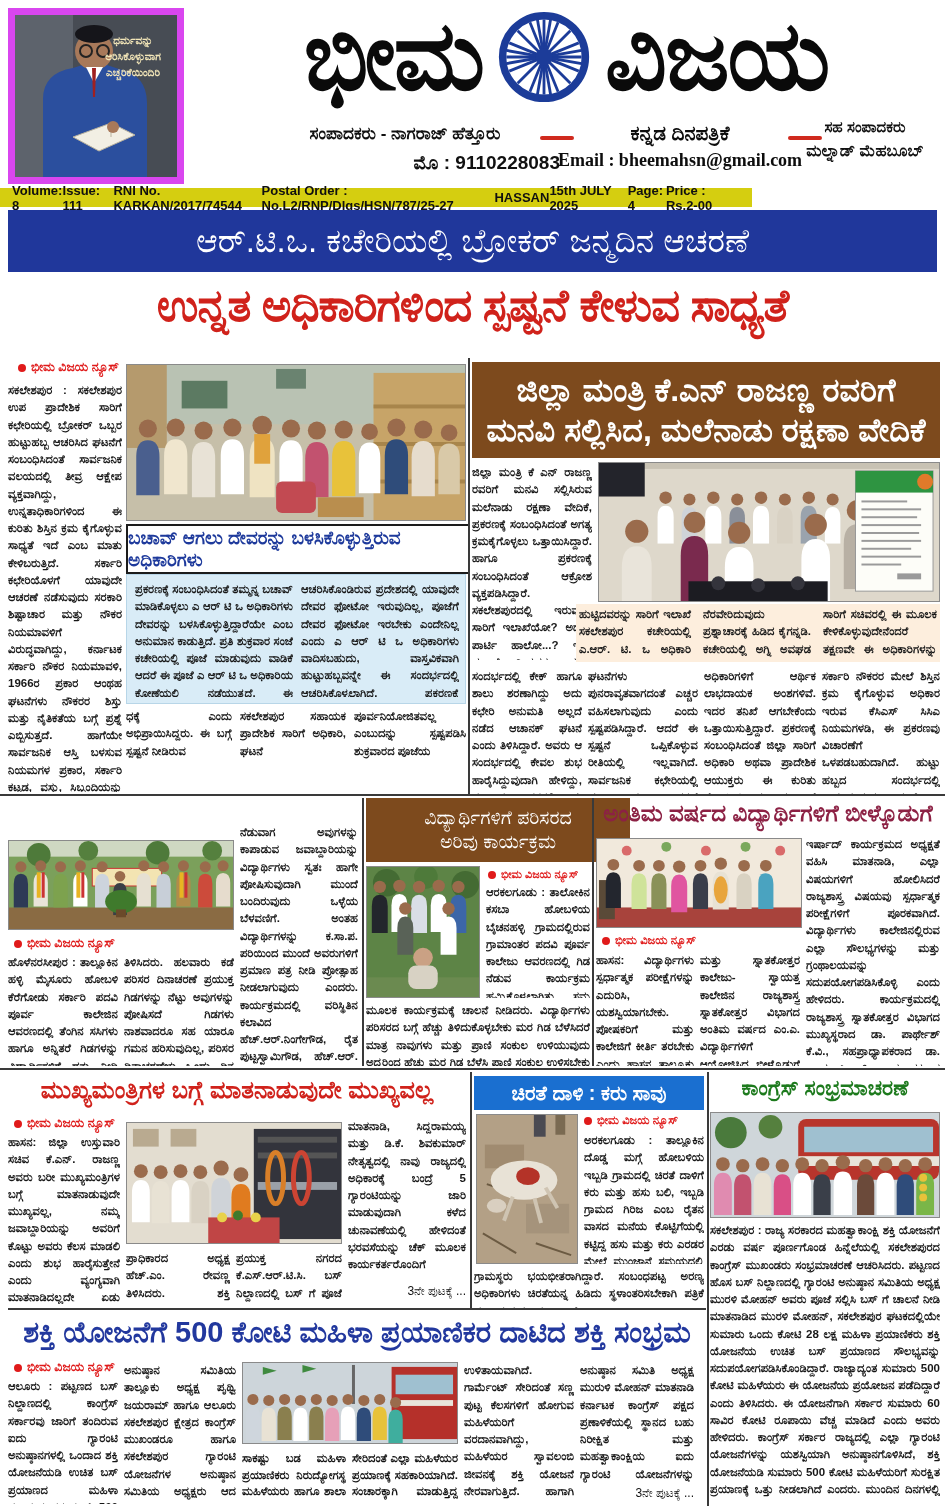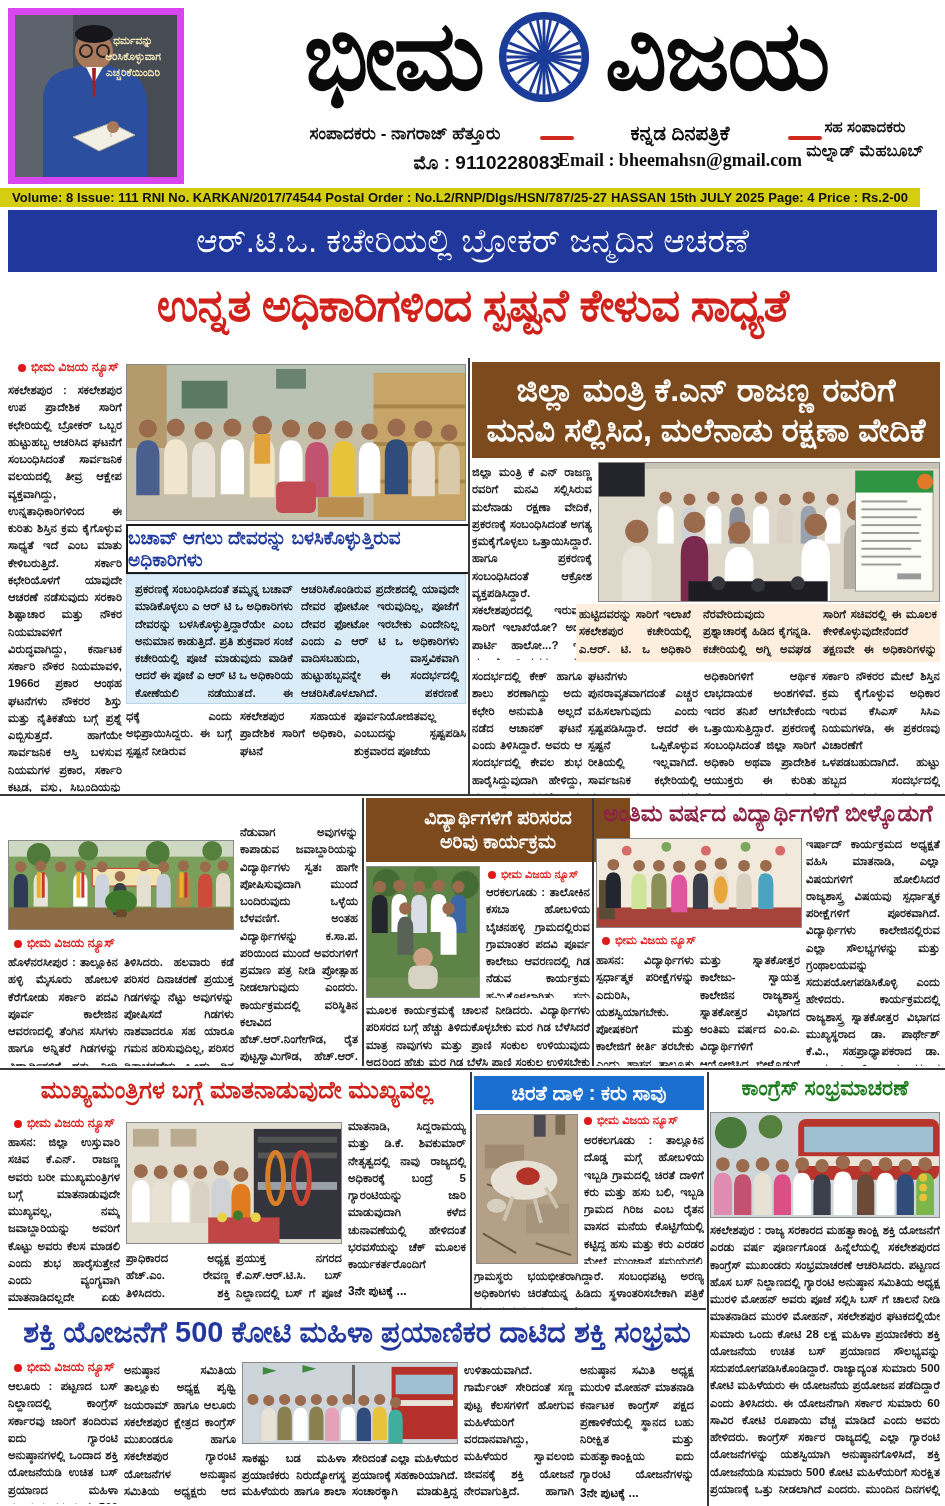--- a/index.html
+++ b/index.html
@@ -7,21 +7,21 @@
   font-family:"Liberation Sans","DejaVu Sans",sans-serif;margin:0 auto}
 .abs{position:absolute}
 .bt{font-size:11.5px;line-height:1.5;text-align:justify;font-weight:600;color:#171717;overflow:hidden}
 .cap{font-size:11.5px;line-height:1.45;text-align:justify;font-weight:700;color:#111;overflow:hidden}
 .byline{display:flex;align-items:center;gap:5px;color:#e01a1a;font-weight:800;font-size:12.5px;white-space:nowrap}
 .dot{width:8px;height:8px;border-radius:50%;background:#e01a1a;flex:0 0 auto}
 .ph{display:block;width:100%;height:100%;border:1px solid #8a8a8a;box-sizing:border-box}
 .hl{font-weight:800;text-align:center;overflow:hidden}
 .vrule{background:#3a3a3a;width:2px}
 .hrule{background:#3a3a3a;height:2px}
-.contmark{font-weight:700;font-size:12px;color:#111;text-align:left}
+.contmark{font-weight:400;font-size:12px;color:#111;text-align:right}
 .mast-title{display:flex;align-items:flex-start;justify-content:center;gap:14px;
   font-weight:800;color:#0a0a0a;line-height:.95;font-size:96px;letter-spacing:-2px}
 .infobar{display:flex;align-items:center;justify-content:space-between;background:#d5ce10;
   font-size:13px;font-weight:700;color:#101010;padding:0 12px;box-sizing:border-box;height:19px}
 .kicker{background:#20379b;color:#fff;display:flex;align-items:center;justify-content:center;
   font-size:33px;font-weight:400}
 .mainhead{color:#d0221b;font-size:45px;font-weight:800;text-align:center;line-height:1.05;letter-spacing:-1px}
 .capbox{border:2px solid #1c1c1c;background:#fff;color:#1e3a9c;font-size:18.5px;font-weight:800;
   display:flex;align-items:center;justify-content:center}
 .bluebox{background:#d9ecf7;border:1px solid #b8d6e8;box-sizing:border-box;padding:6px 8px}
@@ -89,21 +89,21 @@
   <div class="abs" style="left:250px;top:152px;width:310px;text-align:right;font-size:19px;font-weight:800;color:#111">ಮೊ : 9110228083</div>
 
   <div class="abs" style="left:565px;top:122px;width:230px;text-align:center;font-size:20px;font-weight:800;color:#0d0d0d">ಕನ್ನಡ ದಿನಪತ್ರಿಕೆ</div>
   <div class="redflick" style="left:540px;top:136px"></div>
   <div class="redflick" style="left:788px;top:136px"></div>
   <div class="abs" style="left:520px;top:150px;width:320px;text-align:center;font-size:18px;font-weight:700;color:#0d0d0d;font-family:'Liberation Serif','DejaVu Serif',serif">Email : bheemahsn@gmail.com</div>
 
   <div class="abs" style="left:790px;top:118px;width:150px;text-align:center;font-size:15px;font-weight:800;color:#111">ಸಹ ಸಂಪಾದಕರು</div>
   <div class="abs" style="left:782px;top:142px;width:166px;text-align:center;font-size:16px;font-weight:800;color:#111">ಮಲ್ನಾಡ್ ಮೆಹಬೂಬ್</div>
 
-  <div class="abs infobar" style="left:0;top:188px;width:920px">
+  <div class="abs infobar" style="left:0;top:188px;width:752px">
     <span>Volume: 8</span>
     <span>Issue: 111</span>
     <span>RNI No. KARKAN/2017/74544</span>
     <span>Postal Order : No.L2/RNP/Dlgs/HSN/787/25-27</span>
     <span>HASSAN</span>
     <span>15th JULY 2025</span>
     <span>Page: 4</span>
     <span>Price : Rs.2-00</span>
   </div>
 
@@ -242,21 +242,21 @@
     <rect x="108" y="70" width="10" height="8" fill="#6b4a2a"></rect>
   </svg>
   <div class="abs byline" style="left:14px;top:936px">
     <span class="dot"></span>
     <span>ಭೀಮ ವಿಜಯ ನ್ಯೂಸ್</span>
   </div>
   <div class="abs bt" style="left:8px;top:954px;width:110px;height:112px">ಹೊಳೆನರಸೀಪುರ : ತಾಲ್ಲೂಕಿನ ಹಳ್ಳಿ ಮೈಸೂರು ಹೋಬಳಿ ಕೆರೆಗೋಡು ಸರ್ಕಾರಿ ಪದವಿ ಪೂರ್ವ ಕಾಲೇಜಿನ ಆವರಣದಲ್ಲಿ ತೆಂಗಿನ ಸಸಿಗಳು ಹಾಗೂ ಅನ್ನಿತರೆ ಗಿಡಗಳನ್ನು ವಿದ್ಯಾರ್ಥಿಗಳಿಗೆ ದತ್ತು ನೀಡಿ ಕಾಪಾಡುವ ಜವಾಬ್ದಾರಿ ವಹಿಸಲಾಗಿವೆ ಎಂದು ತಾ.ಕ. ಸಾ.ಪ ಅಧ್ಯಕ್ಷ ಆರ್.ಬಿ. ಪುಟ್ಟೇಗೌಡ</div>
   <div class="abs bt" style="left:124px;top:954px;width:110px;height:112px">ತಿಳಿಸಿದರು. ಹಲವಾರು ಕಡೆ ಪರಿಸರ ದಿನಾಚರಣೆ ಪ್ರಯುಕ್ತ ಗಿಡಗಳನ್ನು ನೆಟ್ಟು ಅವುಗಳನ್ನು ಪೋಷಿಸದೆ ಗಿಡಗಳು ನಾಶವಾದರೂ ಸಹ ಯಾರೂ ಗಮನ ಹರಿಸುವುದಿಲ್ಲ, ಪರಿಸರ ದಿನಾಚರಣೆಯ ಒಂದು ದಿನ ಕೆಲ ಈಶ್ವರ ನೆಟ್ಟು ಸುಮ್ಮನಾಗುತ್ತಾರೆ. ಮುಂದೆ ಕಾಲೇಜಿನ ಆವರಣಗಳಲ್ಲಿ ಯಾವುದೇ ಗಿಡಗಳನ್ನು</div>
   <div class="abs bt" style="left:240px;top:824px;width:118px;height:242px">ನೆಡುವಾಗ ಅವುಗಳನ್ನು ಕಾಪಾಡುವ ಜವಾಬ್ದಾರಿಯನ್ನು ವಿದ್ಯಾರ್ಥಿಗಳು ಸ್ವತಃ ಹಾಗೇ ಪೋಷಿಸುವುದಾಗಿ ಮುಂದೆ ಬಂದಿರುವುದು ಒಳ್ಳೆಯ ಬೆಳವಣಿಗೆ. ಅಂತಹ ವಿದ್ಯಾರ್ಥಿಗಳನ್ನು ಕ.ಸಾ.ಪ. ಪರಿಯಿಂದ ಮುಂದೆ ಅವರುಗಳಿಗೆ ಪ್ರಮಾಣ ಪತ್ರ ನೀಡಿ ಪ್ರೋತ್ಸಾಹ ನೀಡಲಾಗುವುದು ಎಂದರು. ಕಾರ್ಯಕ್ರಮದಲ್ಲಿ ವರಿಸ್ಥಿತಿನ ಕಲಾವಿದ ಹೆಚ್.ಆರ್.ನಿಂಗೇಗೌಡ, ರೈತ ಪುಟ್ಟಸ್ವಾಮಿಗೌಡ, ಹೆಚ್.ಆರ್. ಶಿವಕುಮಾರ್, ಕೆರೆಗೋಡು ಸ.ಪ.ಪೂರ್ವ ಕಾಲೇಜಿನ ಪ್ರಾಂಶುಪಾಲ ಕುಮಾರ್ ಎನ್., ಉಪನ್ಯಾಸಕಿ ಕಾಂಚನ, ಕಾಲೇಜಿನ ಸಿಬ್ಬಂದಿ ಹಾಗೂ ವಿದ್ಯಾರ್ಥಿಗಳು ಉಪಸ್ಥಿತರಿದ್ದರು.</div>
 
-  <div class="abs brownbox" style="left:366px;top:798px;width:264px;height:64px;font-size:19px;font-weight:700">
+  <div class="abs brownbox" style="left:366px;top:798px;width:264px;height:64px;font-size:19px;font-weight:400">
     <div>ವಿದ್ಯಾರ್ಥಿಗಳಿಗೆ ಪರಿಸರದ</div>
     <div>ಅರಿವು ಕಾರ್ಯಕ್ರಮ</div>
   </div>
   <div class="abs byline" style="left:488px;top:868px;font-size:11px">
     <span class="dot"></span>
     <span>ಭೀಮ ವಿಜಯ ನ್ಯೂಸ್</span>
   </div>
   <svg class="abs ph" style="left:366px;top:866px;width:114px;height:132px" viewBox="0 0 114 132" preserveAspectRatio="none">
     <rect width="114" height="132" fill="#5d8446"></rect>
     <circle cx="20" cy="16" r="14" fill="#446b33"></circle>

